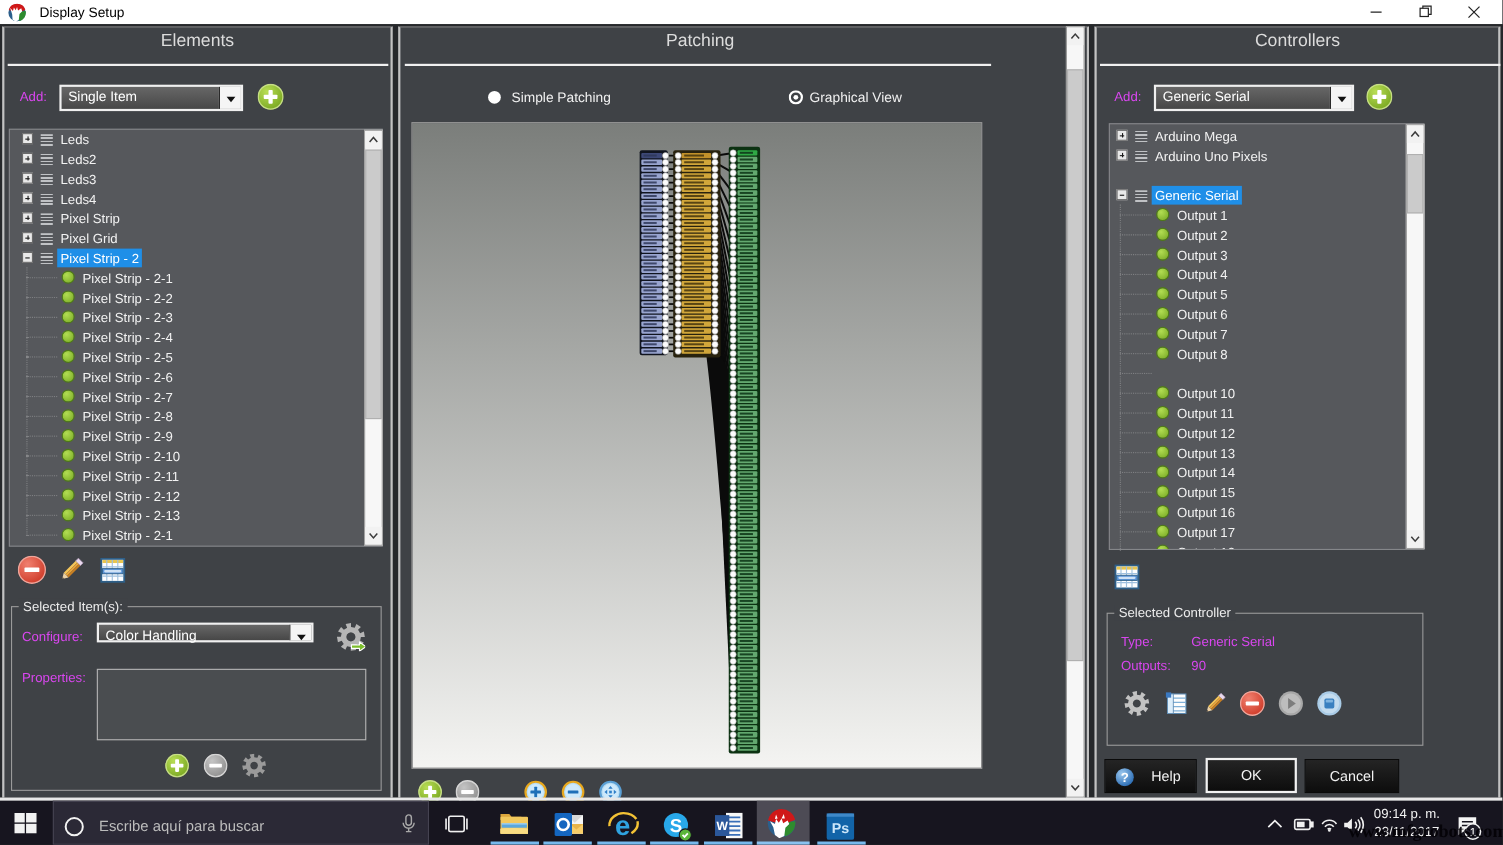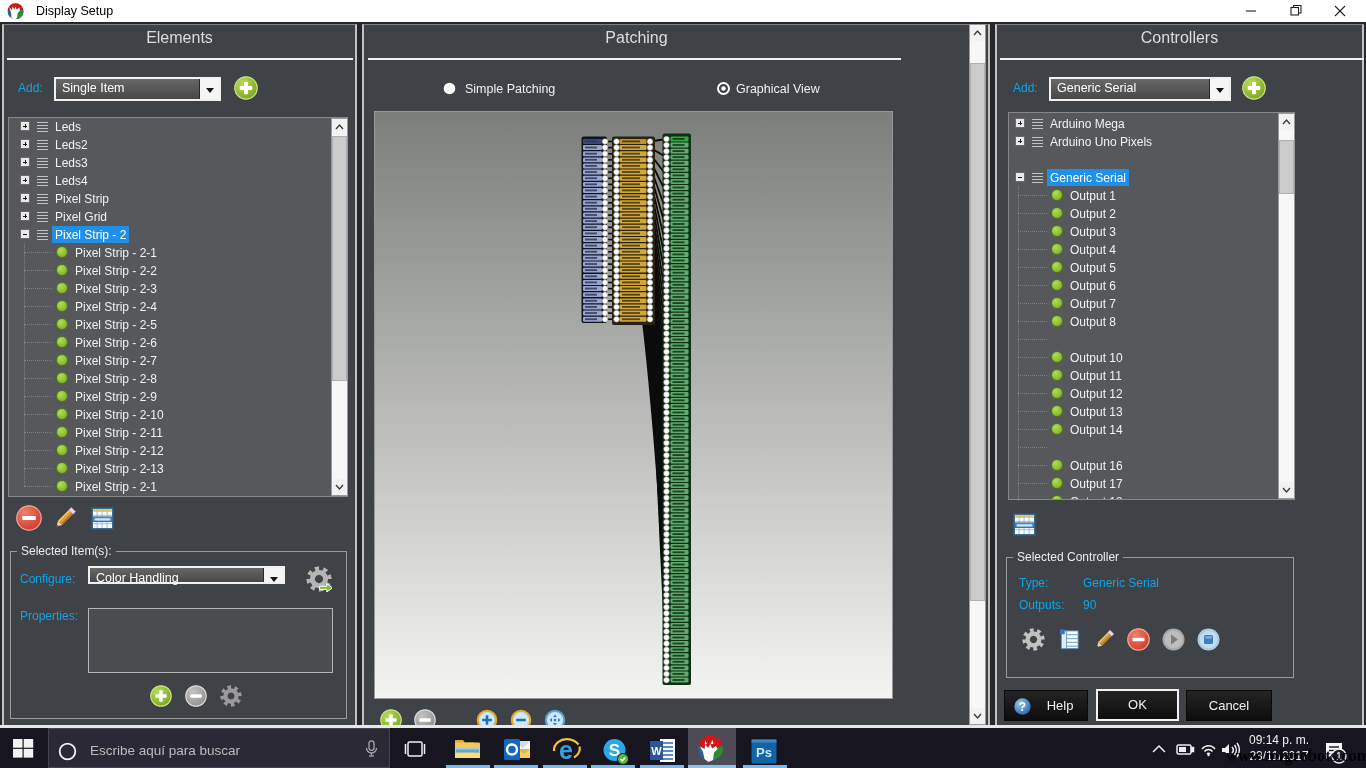--- a/index.html
+++ b/index.html
@@ -1,21 +1,21 @@
 <!DOCTYPE html>
 <html><head><meta charset="utf-8">
 <style>
 html,body{margin:0;padding:0;width:1366px;height:768px;overflow:hidden;
   font-family:"Liberation Sans",sans-serif;background:#26282b;position:relative}
 *{box-sizing:border-box}
 .abs{position:absolute}
 .panel{position:absolute;top:24px;height:701px;background:#3f4246;border:2px solid #c2c2c2;border-top:1px solid #7f7f7f;border-bottom:none}
 .phead{position:absolute;top:4px;left:0;right:0;text-align:center;color:#dcdcdc;font-size:16px}
 .pline{position:absolute;height:2px;background:#f0f0f0}
-.lbl{position:absolute;color:#0ea5e9;font-size:12px}
+.lbl{position:absolute;color:#d946ef;font-size:12px}
 .combo{position:absolute;border:2px solid #f0f0f0;background:linear-gradient(#676767,#474747);}
 .combo .txt{position:absolute;left:6px;top:2px;color:#fff;font-size:12.5px}
 .combo .arr{position:absolute;right:0;top:0;bottom:0;width:20px;background:#f5f5f5;border-left:1px solid #2a2a2a}
 .combo .arr:after{content:"";position:absolute;left:5.5px;top:9px;border:4.5px solid transparent;border-top:5.5px solid #111}
 .tree{position:absolute;background:#56585c;border:1px solid #85878a;overflow:hidden}
 .trow{position:absolute;left:0;right:0;height:18px;color:#f2f2f2;font-size:12px;line-height:18px;white-space:nowrap}
 .sel{background:#1f8fe8;color:#fff}
 .expbox{position:absolute;width:10px;height:10px;background:#e9e9e9;border:1px solid #6a6a6a}
 .expbox:before{content:"";position:absolute;left:1.8px;top:3.6px;width:4.5px;height:1.2px;background:#1a1a1a}
 .expbox.plus:after{content:"";position:absolute;left:3.5px;top:1.9px;width:1.2px;height:4.5px;background:#1a1a1a}
@@ -964,20 +964,24 @@
 <span style="position:absolute;left:61px">Output 12</span>
 </div>
 <div class="trow" style="top:290px">
 <div class="leaf" style="left:42px;top:2px"></div>
 <span style="position:absolute;left:61px">Output 13</span>
 </div>
 <div class="trow" style="top:308px">
 <div class="leaf" style="left:42px;top:2px"></div>
 <span style="position:absolute;left:61px">Output 14</span>
 </div>
+<div class="trow" style="top:326px">
+<div class="leaf" style="left:42px;top:2px"></div>
+<span style="position:absolute;left:61px">Output 15</span>
+</div>
 <div class="trow" style="top:344px">
 <div class="leaf" style="left:42px;top:2px"></div>
 <span style="position:absolute;left:61px">Output 16</span>
 </div>
 <div class="trow" style="top:362px">
 <div class="leaf" style="left:42px;top:2px"></div>
 <span style="position:absolute;left:61px">Output 17</span>
 </div>
 <div class="trow" style="top:380px">
 <div class="leaf" style="left:42px;top:2px"></div>

